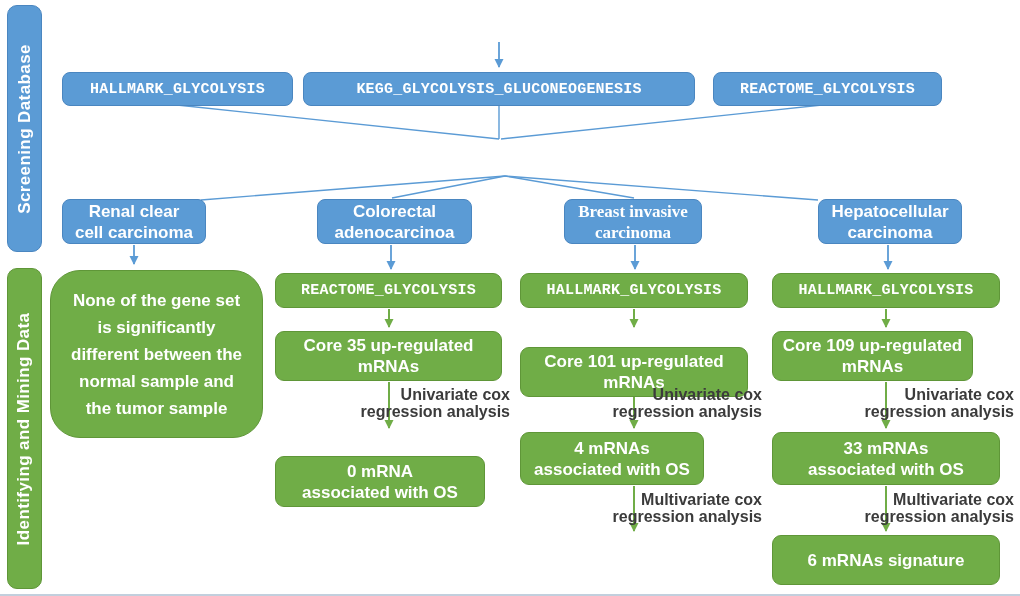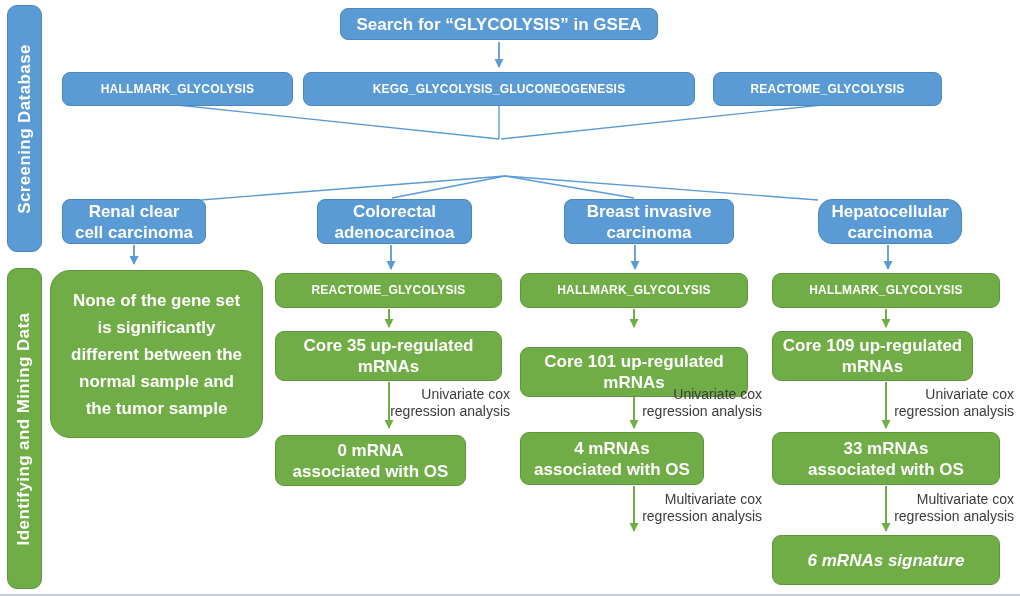--- a/index.html
+++ b/index.html
@@ -13,32 +13,32 @@
   .wire-green-arrow{stroke:var(--connector-green);stroke-width:2;fill:none;}
   .mk-blue{fill:var(--connector-blue);}
   .mk-green{fill:var(--connector-green);}
   .node{
     position:absolute;z-index:2;display:flex;align-items:center;justify-content:center;
     text-align:center;color:var(--node-text);font-weight:600;font-size:17px;line-height:21px;
     white-space:pre-line;box-sizing:border-box;
   }
   .blue{background:var(--node-blue);border:1.5px solid var(--node-blue-border);border-radius:8px;}
   .green{background:var(--node-green);border:1.5px solid var(--node-green-border);border-radius:9px;}
-  .gs{font-size:12px;letter-spacing:0.2px;}
+  .gs{font-size:15px;letter-spacing:0.2px;font-family:Liberation Mono, monospace;}
   .bigresult{border-radius:30px;line-height:27px;padding:6px 4px;}
   .vbar{position:absolute;z-index:2;display:flex;align-items:center;justify-content:center;}
   .vbar span{
     transform:rotate(-90deg);white-space:nowrap;color:var(--node-text);
     font-weight:600;font-size:17px;letter-spacing:0.4px;
   }
   .vblue{background:var(--node-blue);border:1.5px solid var(--node-blue-border);border-radius:10px;}
   .vgreen{background:var(--node-green);border:1.5px solid var(--node-green-border);border-radius:10px;}
   .ann{
-    position:absolute;z-index:2;text-align:right;font-size:14px;line-height:17px;
-    color:var(--annotation-text);white-space:pre-line;font-weight:400;
+    position:absolute;z-index:2;text-align:right;font-size:16px;line-height:17px;
+    color:var(--annotation-text);white-space:pre-line;font-weight:700;
   }
   .edge-bottom{position:absolute;left:0;bottom:0;width:1020px;height:2px;background:var(--figure-edge);z-index:0;}
 </style>
 </head>
 <body>
 
 <div class="stage">
 
   <svg class="wires" viewBox="0 0 1020 596">
     <defs>
@@ -78,48 +78,47 @@
     <line class="wire-green-arrow" x1="886" y1="486" x2="886" y2="531" marker-end="url(#ag)"></line>
   </svg>
 
   <div class="vbar vblue" style="left:7px;top:5px;width:33px;height:245px;">
     <span>Screening Database</span>
   </div>
   <div class="vbar vgreen" style="left:7px;top:268px;width:33px;height:319px;">
     <span>Identifying and Mining Data</span>
   </div>
 
-  <div class="node blue" style="left:340px;top:8px;width:318px;height:32px;">Search for “GLYCOLYSIS” in GSEA</div>
 
   <div class="node blue gs" style="left:62px;top:72px;width:231px;height:34px;">HALLMARK_GLYCOLYSIS</div>
   <div class="node blue gs" style="left:303px;top:72px;width:392px;height:34px;">KEGG_GLYCOLYSIS_GLUCONEOGENESIS</div>
   <div class="node blue gs" style="left:713px;top:72px;width:229px;height:34px;">REACTOME_GLYCOLYSIS</div>
 
 
   <div class="node blue" style="left:62px;top:199px;width:144px;height:45px;">Renal clear
 cell carcinoma</div>
   <div class="node blue" style="left:317px;top:199px;width:155px;height:45px;">Colorectal
 adenocarcinoa</div>
-  <div class="node blue" style="left:564px;top:199px;width:170px;height:45px;">Breast invasive
+  <div class="node blue" style="left:564px;top:199px;width:138px;height:45px;font-family:Liberation Serif, serif;">Breast invasive
 carcinoma</div>
-  <div class="node blue" style="left:818px;top:199px;width:144px;height:45px;border-radius:14px;">Hepatocellular
+  <div class="node blue" style="left:818px;top:199px;width:144px;height:45px;">Hepatocellular
 carcinoma</div>
 
-  <div class="node green bigresult" style="left:50px;top:270px;width:213px;height:168px;border-radius:20px;">None of the gene set
+  <div class="node green bigresult" style="left:50px;top:270px;width:213px;height:168px;">None of the gene set
 is significantly
 different between the
 normal sample and
 the tumor sample</div>
 
   <div class="node green gs" style="left:275px;top:273px;width:227px;height:35px;">REACTOME_GLYCOLYSIS</div>
   <div class="node green" style="left:275px;top:331px;width:227px;height:50px;">Core 35 up-regulated
 mRNAs</div>
   <div class="ann" style="right:510px;top:386px;">Univariate cox
 regression analysis</div>
-  <div class="node green" style="left:275px;top:435px;width:191px;height:51px;">0 mRNA
+  <div class="node green" style="left:275px;top:456px;width:210px;height:51px;">0 mRNA
 associated with OS</div>
 
   <div class="node green gs" style="left:520px;top:273px;width:228px;height:35px;">HALLMARK_GLYCOLYSIS</div>
   <div class="node green" style="left:520px;top:331px;width:228px;height:50px;margin-top:16px;">Core 101 up-regulated
 mRNAs</div>
   <div class="ann" style="right:258px;top:386px;">Univariate cox
 regression analysis</div>
   <div class="node green" style="left:520px;top:432px;width:184px;height:53px;">4 mRNAs
 associated with OS</div>
   <div class="ann" style="right:258px;top:491px;">Multivariate cox
@@ -127,16 +126,16 @@
 
   <div class="node green gs" style="left:772px;top:273px;width:228px;height:35px;">HALLMARK_GLYCOLYSIS</div>
   <div class="node green" style="left:772px;top:331px;width:201px;height:50px;">Core 109 up-regulated
 mRNAs</div>
   <div class="ann" style="right:6px;top:386px;">Univariate cox
 regression analysis</div>
   <div class="node green" style="left:772px;top:432px;width:228px;height:53px;">33 mRNAs
 associated with OS</div>
   <div class="ann" style="right:6px;top:491px;">Multivariate cox
 regression analysis</div>
-  <div class="node green" style="left:772px;top:535px;width:228px;height:50px;font-style:italic;">6 mRNAs signature</div>
+  <div class="node green" style="left:772px;top:535px;width:228px;height:50px;">6 mRNAs signature</div>
 
   <div class="edge-bottom"></div>
 </div>
 
 </body></html>

